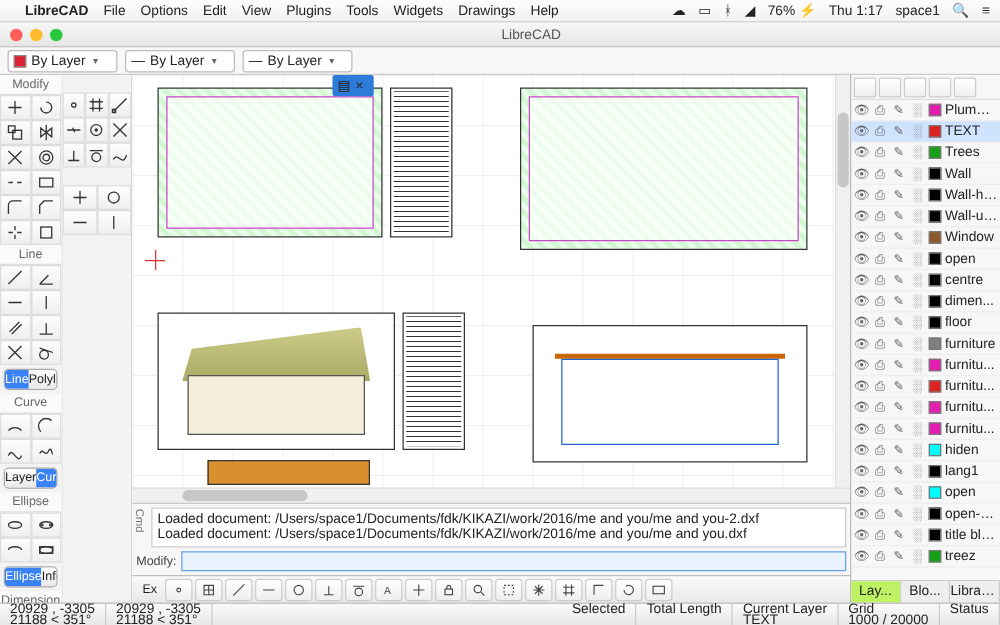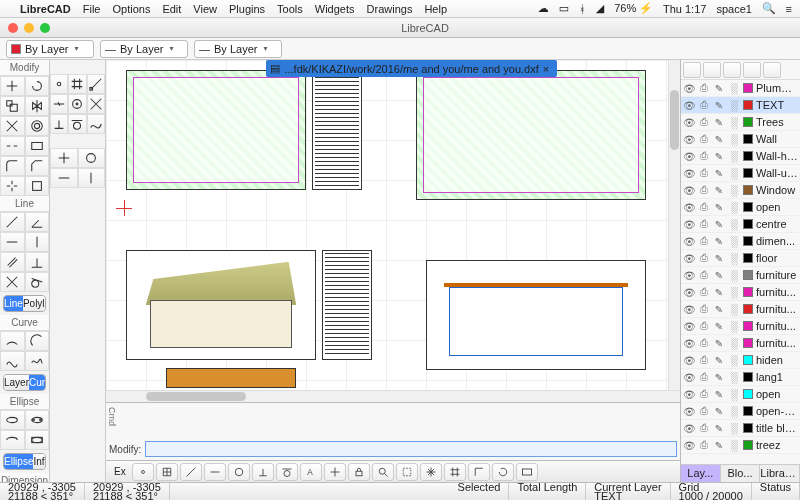--- a/index.html
+++ b/index.html
@@ -68,21 +68,21 @@
   .rp-tools{height:20px;display:flex;gap:2px;padding:2px;border-bottom:1px solid #ddd;}
   .rp-tools .bt{width:18px;height:16px;border:1px solid #ccc;background:linear-gradient(#fff,#eee);border-radius:2px;cursor:pointer;}
   .layerlist{flex:1;overflow:auto;}
   .lrow{display:flex;align-items:center;height:17px;border-bottom:1px solid #eee;padding:0 2px;gap:3px;font-size:10px;}
   .lrow.on{background:#cfe3ff;}
   .lrow .i{width:12px;text-align:center;color:#666;cursor:pointer;font-size:10px;}
   .lrow .sw{width:10px;height:10px;border:1px solid #777;flex-shrink:0;}
   .lrow .nm{flex:1;overflow:hidden;text-overflow:ellipsis;white-space:nowrap;}
   .rp-tabs{height:18px;border-top:1px solid #ccc;display:flex;font-size:10px;}
   .rp-tabs span{flex:1;text-align:center;padding:2px 0;border-right:1px solid #ccc;background:#eee;cursor:pointer;overflow:hidden;text-overflow:ellipsis;white-space:nowrap;}
-  .rp-tabs span.on{background:#c4b5fd;}
+  .rp-tabs span.on{background:#bef264;}
   
   .statusbar{position:absolute;left:0;right:0;bottom:0;height:18px;background:linear-gradient(#fafafa,#e8e8e8);border-top:1px solid #bbb;display:flex;align-items:center;font-size:9px;color:#444;}
   .statusbar .cell{padding:0 8px;border-right:1px solid #ccc;line-height:9px;}
   .statusbar .lbls{margin-left:auto;display:flex;}
   .scrollbar-v{position:absolute;right:0;top:0;bottom:0;width:12px;background:#f0f0f0;border-left:1px solid #ddd;}
   .scrollbar-v .thumb{position:absolute;left:1px;right:1px;top:30px;height:60px;background:#c7c7c7;border-radius:6px;}
   .scrollbar-h{height:12px;background:#f0f0f0;border-top:1px solid #ddd;position:relative;}
   .scrollbar-h .thumb{position:absolute;top:1px;bottom:1px;left:40px;width:100px;background:#c7c7c7;border-radius:6px;}
 </style>
 </head>
@@ -390,21 +390,20 @@
           <svg viewBox="0 0 16 16">
             <path d="M8 2v12"></path>
           </svg>
         </div>
     </div>
   </div>
 
   <div class="canvaswrap">
     <div class="doc-tab">
       <span>▤</span>
-      <span>...fdk/KIKAZI/work/2016/me and you/me and you.dxf</span>
       <span class="x">×</span>
     </div>
     <div class="canvas">
       <div class="cross"></div>
 
       <div class="dwg plan" style="left:20px;top:10px;width:180px;height:120px">
           <div class="inner"></div>
         </div>
       <div class="sidebox" style="left:206px;top:10px;width:50px;height:120px">
           <div class="bars"></div>
@@ -431,20 +430,24 @@
           <div class="thumb"></div>
         </div>
     </div>
     <div class="scrollbar-h">
         <div class="thumb"></div>
       </div>
 
     <div class="cmdpanel">
       <div style="display:flex;flex:1">
         <div class="vlabel">Cmd</div>
+        <div class="cmdlog">
+          <div>Loaded document: /Users/space1/Documents/fdk/KIKAZI/work/2016/me and you/me and you-2.dxf</div>
+          <div>Loaded document: /Users/space1/Documents/fdk/KIKAZI/work/2016/me and you/me and you.dxf</div>
+        </div>
       </div>
       <div class="cmdline">
         <span class="cmdlbl">Modify:</span>
         <input value="" style="">
       </div>
     </div>
 
     <div class="btmtoolbar">
       <span style="font-size:10px;padding:0 4px">Ex</span>
       <div class="bt">

